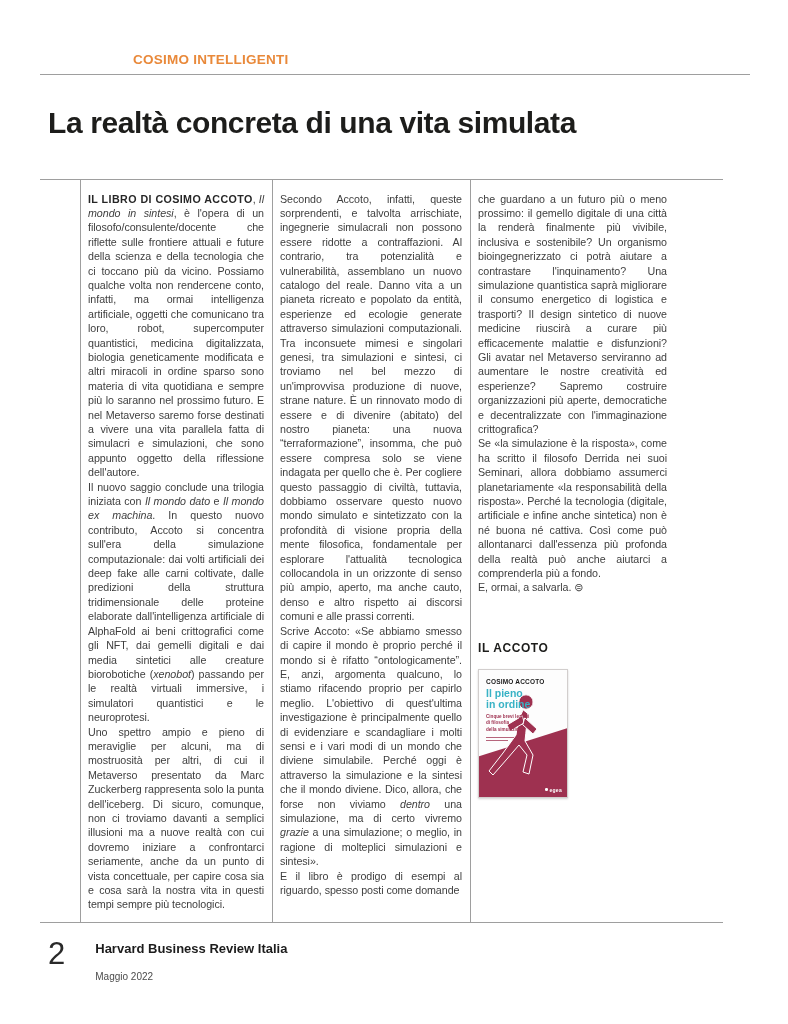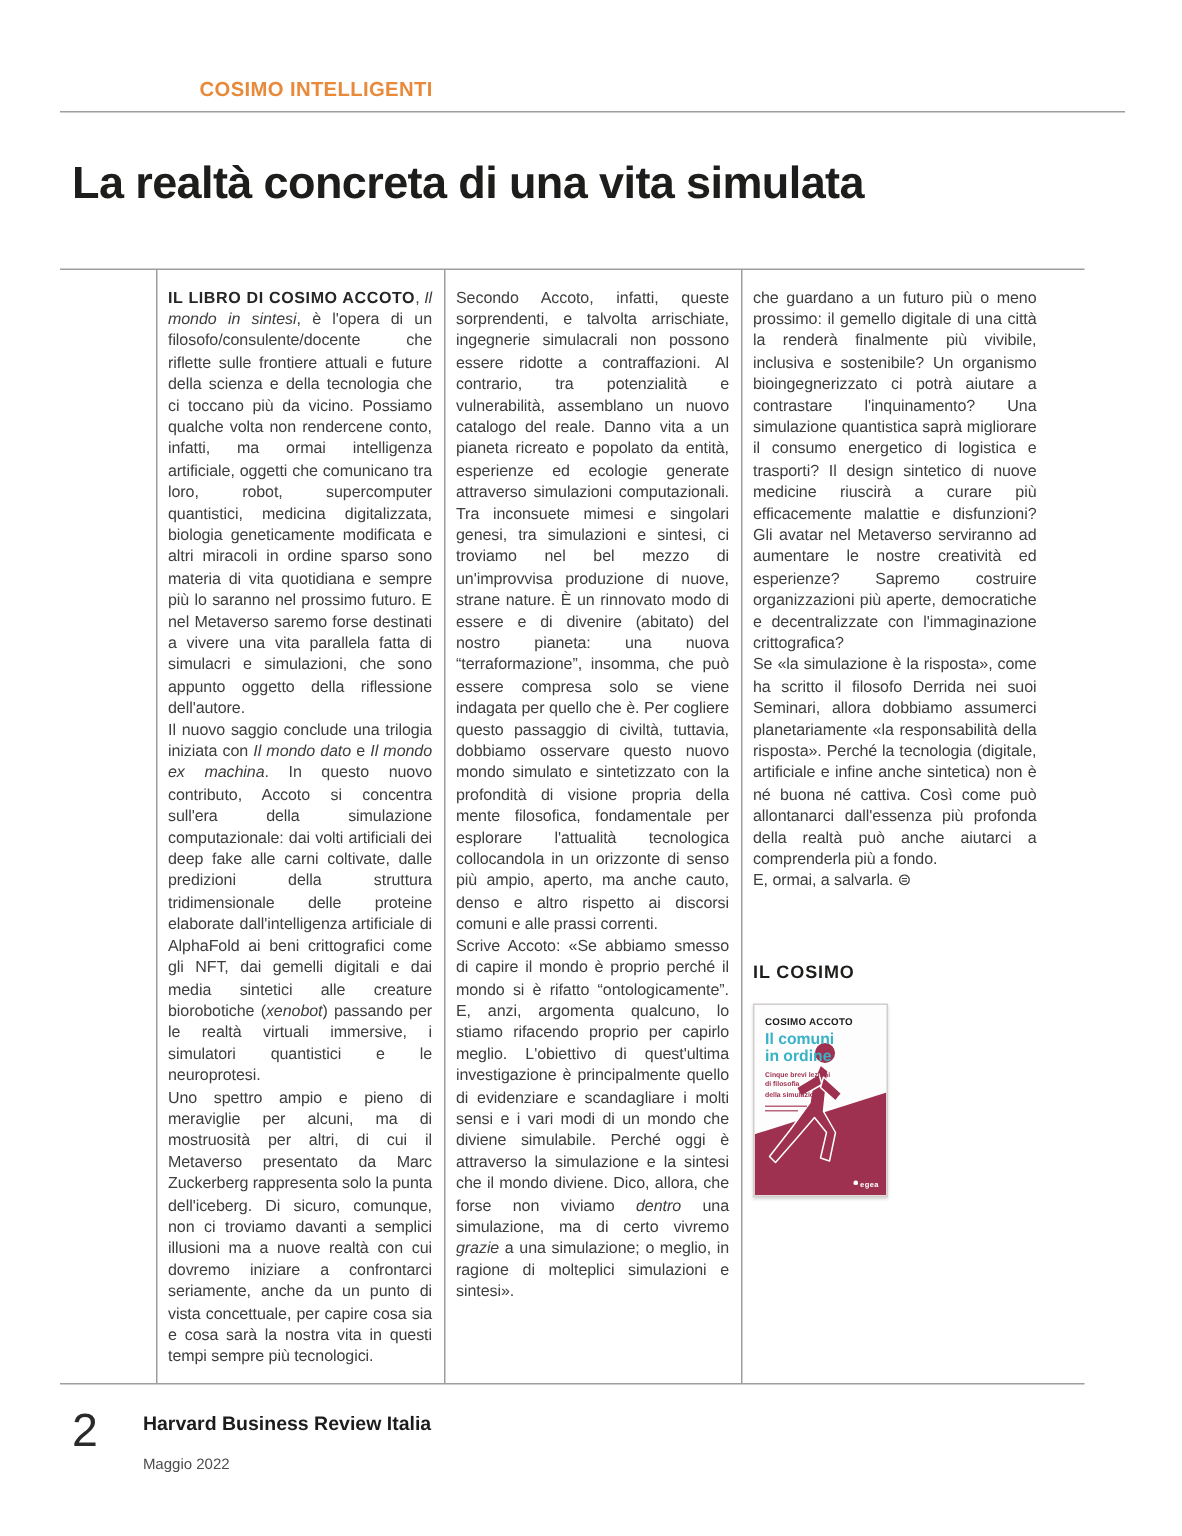--- a/index.html
+++ b/index.html
@@ -13,21 +13,21 @@
   }
   .rule-header{margin:7px 38px 0 40px;border-top:1px solid #9e9e9e;height:0;}
   .title{
     margin:32px 40px 0 48px;
     font-size:30px;line-height:1.05;font-weight:bold;color:#1d1d1b;letter-spacing:-.4px;
   }
   .article{
     margin:40px 65px 0 40px;           
     border-top:1px solid #9e9e9e;border-bottom:1px solid #9e9e9e;
   }
-  .cols{display:flex;align-items:stretch;margin-left:40px;justify-content:center;}   
+  .cols{display:flex;align-items:stretch;margin-left:40px;}   
   .col{
     box-sizing:border-box;border-left:1px solid #9e9e9e;
     padding:12px 8px 10px 7px;
   }
   .col-1{width:192px;}
   .col-2{width:198px;}
   .col-3{width:205px;}
   .col p{
     margin:0;font-size:10.7px;line-height:14.4px;text-align:justify;
     letter-spacing:-.05px;color:#3e3e3e;
@@ -85,44 +85,45 @@
 <div class="article">
   <div class="cols">
     <div class="col col-1">
         <p><span class="seg-lead">IL LIBRO DI COSIMO ACCOTO</span><span>, </span><span class="seg-i">Il mondo in sintesi</span><span>, è l'opera di un filosofo/consulente/docente che riflette sulle frontiere attuali e future della scienza e della tecnologia che ci toccano più da vicino. Possiamo qualche volta non rendercene conto, infatti, ma ormai intelligenza artificiale, oggetti che comunicano tra loro, robot, supercomputer quantistici, medicina digitalizzata, biologia geneticamente modificata e altri miracoli in ordine sparso sono materia di vita quotidiana e sempre più lo saranno nel prossimo futuro. E nel Metaverso saremo forse destinati a vivere una vita parallela fatta di simulacri e simulazioni, che sono appunto oggetto della riflessione dell'autore.</span></p>
         <p><span>Il nuovo saggio conclude una trilogia iniziata con </span><span class="seg-i">Il mondo dato</span><span> e </span><span class="seg-i">Il mondo ex machina</span><span>. In questo nuovo contributo, Accoto si concentra sull'era della simulazione computazionale: dai volti artificiali dei deep fake alle carni coltivate, dalle predizioni della struttura tridimensionale delle proteine elaborate dall'intelligenza artificiale di AlphaFold ai beni crittografici come gli NFT, dai gemelli digitali e dai media sintetici alle creature biorobotiche (</span><span class="seg-i">xenobot</span><span>) passando per le realtà virtuali immersive, i simulatori quantistici e le neuroprotesi.</span></p>
         <p><span>Uno spettro ampio e pieno di meraviglie per alcuni, ma di mostruosità per altri, di cui il Metaverso presentato da Marc Zuckerberg rappresenta solo la punta dell'iceberg. Di sicuro, comunque, non ci troviamo davanti a semplici illusioni ma a nuove realtà con cui dovremo iniziare a confrontarci seriamente, anche da un punto di vista concettuale, per capire cosa sia e cosa sarà la nostra vita in questi tempi sempre più tecnologici.</span></p>
       </div>
     <div class="col col-2">
         <p><span>Secondo Accoto, infatti, queste sorprendenti, e talvolta arrischiate, ingegnerie simulacrali non possono essere ridotte a contraffazioni. Al contrario, tra potenzialità e vulnerabilità, assemblano un nuovo catalogo del reale. Danno vita a un pianeta ricreato e popolato da entità, esperienze ed ecologie generate attraverso simulazioni computazionali. Tra inconsuete mimesi e singolari genesi, tra simulazioni e sintesi, ci troviamo nel bel mezzo di un'improvvisa produzione di nuove, strane nature. È un rinnovato modo di essere e di divenire (abitato) del nostro pianeta: una nuova “terraformazione”, insomma, che può essere compresa solo se viene indagata per quello che è. Per cogliere questo passaggio di civiltà, tuttavia, dobbiamo osservare questo nuovo mondo simulato e sintetizzato con la profondità di visione propria della mente filosofica, fondamentale per esplorare l'attualità tecnologica collocandola in un orizzonte di senso più ampio, aperto, ma anche cauto, denso e altro rispetto ai discorsi comuni e alle prassi correnti.</span></p>
         <p><span>Scrive Accoto: «Se abbiamo smesso di capire il mondo è proprio perché il mondo si è rifatto “ontologicamente”. E, anzi, argomenta qualcuno, lo stiamo rifacendo proprio per capirlo meglio. L'obiettivo di quest'ultima investigazione è principalmente quello di evidenziare e scandagliare i molti sensi e i vari modi di un mondo che diviene simulabile. Perché oggi è attraverso la simulazione e la sintesi che il mondo diviene. Dico, allora, che forse non viviamo </span><span class="seg-i">dentro</span><span> una simulazione, ma di certo vivremo </span><span class="seg-i">grazie</span><span> a una simulazione; o meglio, in ragione di molteplici simulazioni e sintesi».</span></p>
+        <p><span>E il libro è prodigo di esempi al riguardo, spesso posti come domande</span></p>
       </div>
     <div class="col col-3">
       <div>
           <p><span>che guardano a un futuro più o meno prossimo: il gemello digitale di una città la renderà finalmente più vivibile, inclusiva e sostenibile? Un organismo bioingegnerizzato ci potrà aiutare a contrastare l'inquinamento? Una simulazione quantistica saprà migliorare il consumo energetico di logistica e trasporti? Il design sintetico di nuove medicine riuscirà a curare più efficacemente malattie e disfunzioni? Gli avatar nel Metaverso serviranno ad aumentare le nostre creatività ed esperienze? Sapremo costruire organizzazioni più aperte, democratiche e decentralizzate con l'immaginazione crittografica?</span></p>
           <p><span>Se «la simulazione è la risposta», come ha scritto il filosofo Derrida nei suoi Seminari, allora dobbiamo assumerci planetariamente «la responsabilità della risposta». Perché la tecnologia (digitale, artificiale e infine anche sintetica) non è né buona né cattiva. Così come può allontanarci dall'essenza più profonda della realtà può anche aiutarci a comprenderla più a fondo.</span></p>
           <p><span>E, ormai, a salvarla. </span><span class="seg-end">⊜</span></p>
         </div>
 
       <section class="libro">
-        <h2>IL COSIMO</h2>
+        <h2>IL ACCOTO</h2>
 
         <div class="cover">
           <div class="cv-wedge"></div>
           <svg class="cv-runner" viewBox="0 0 88 125">
             <g fill="#9e3150" stroke="#ffffff" stroke-width="1" stroke-linejoin="round" stroke-linecap="round">
               <circle cx="47" cy="31" r="7.2"></circle>
               <path d="M44 39 C40 47 38 55 37 64 L24 82 L10 100 L14 104 L28 88 L40 74 L48 84 L44 101 L50 103 L54 84 L46 70 C47 60 48 51 49 43 Z"></path>
               <path d="M43 45 L28 54 L31 60 L45 52 Z"></path>
               <path d="M46 47 L58 58 L54 63 L44 54 Z"></path>
             </g>
           </svg>
           <div class="cv-author">COSIMO ACCOTO</div>
           <div class="cv-title">
-            <span>Il comuni</span><br>
+            <span>Il pieno</span><br>
             <span>in ordine</span>
           </div>
           <div class="cv-sub">
             <span>Cinque brevi lezioni</span><br>
             <span>di filosofia</span><br>
             <span>della simulazione</span>
           </div>
           <div class="cv-fineprint">
               <i></i>
               <i></i>

